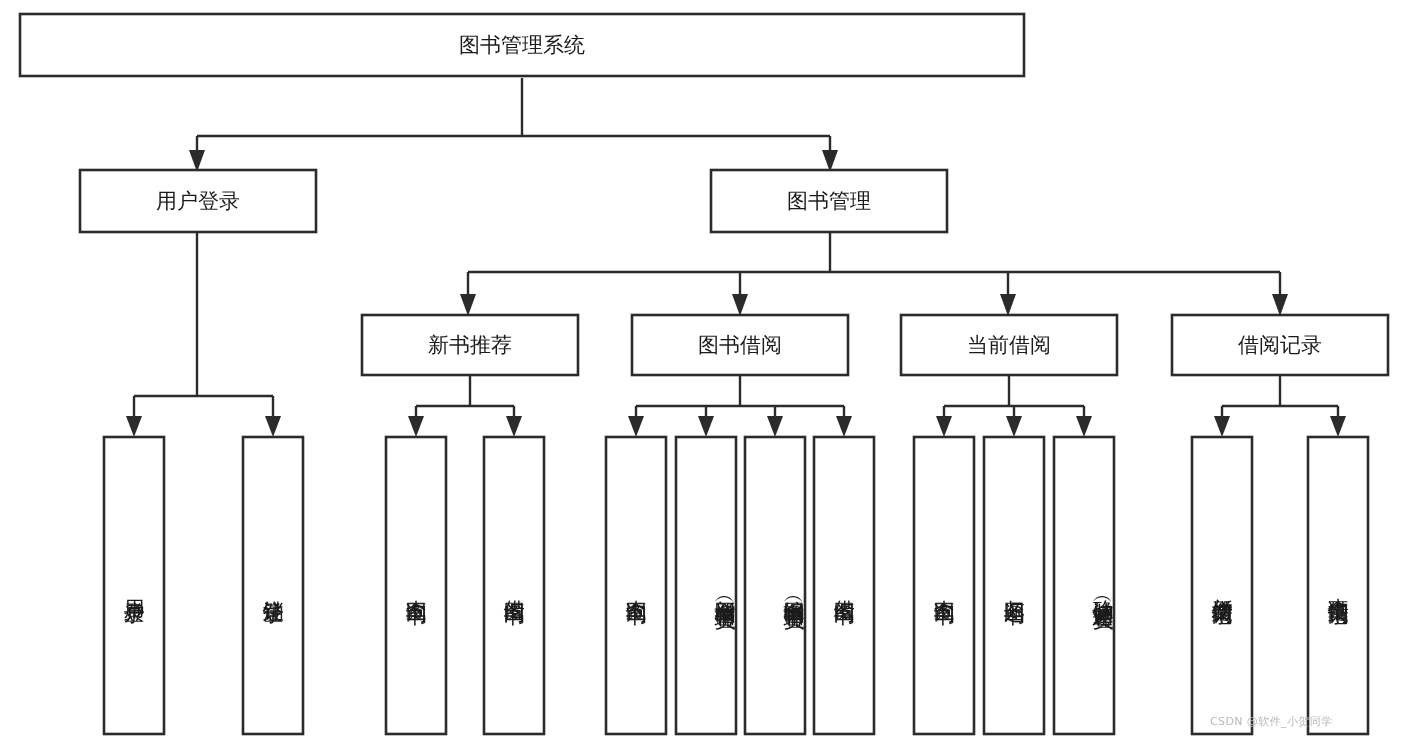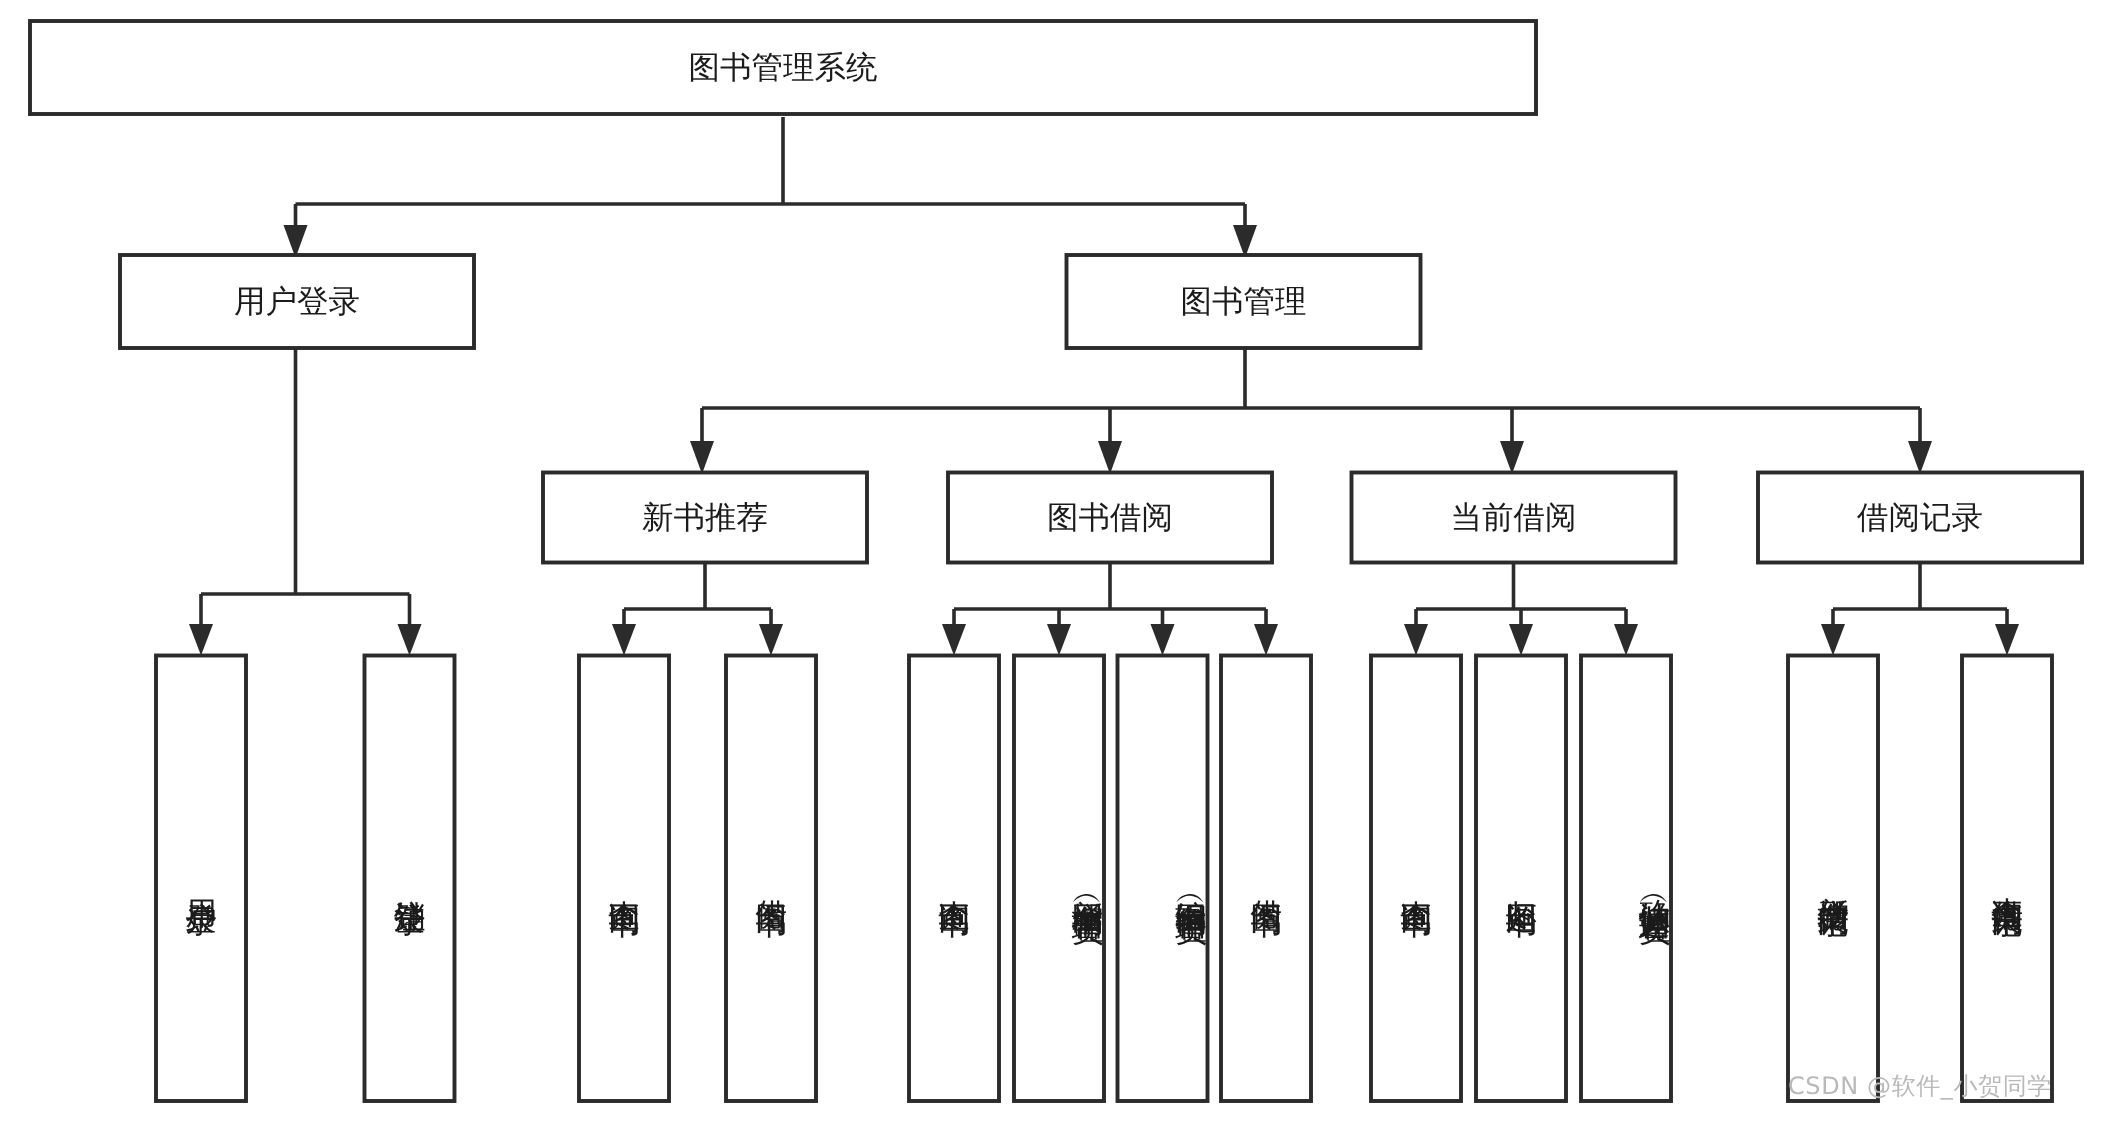--- a/index.html
+++ b/index.html
@@ -58,24 +58,25 @@
     line-height: 1.06;
     letter-spacing: 1.5px;
     text-align: center;
     white-space: nowrap;
     pointer-events: none;
     user-select: none;
   }
   .watermark {
     position: absolute;
     font-family: "DejaVu Sans", "Liberation Sans", sans-serif;
-    font-size: 16px;
+    font-size: 11px;
     color: #b9b9b9;
     white-space: nowrap;
     letter-spacing: 0.4px;
+    margin-left: 18px;
   }
 </style>
 </head>
 <body>
 
 <div id="diagram-root">
 
   <svg id="flowchart" viewBox="0 0 1405 747">
 
     <g>

